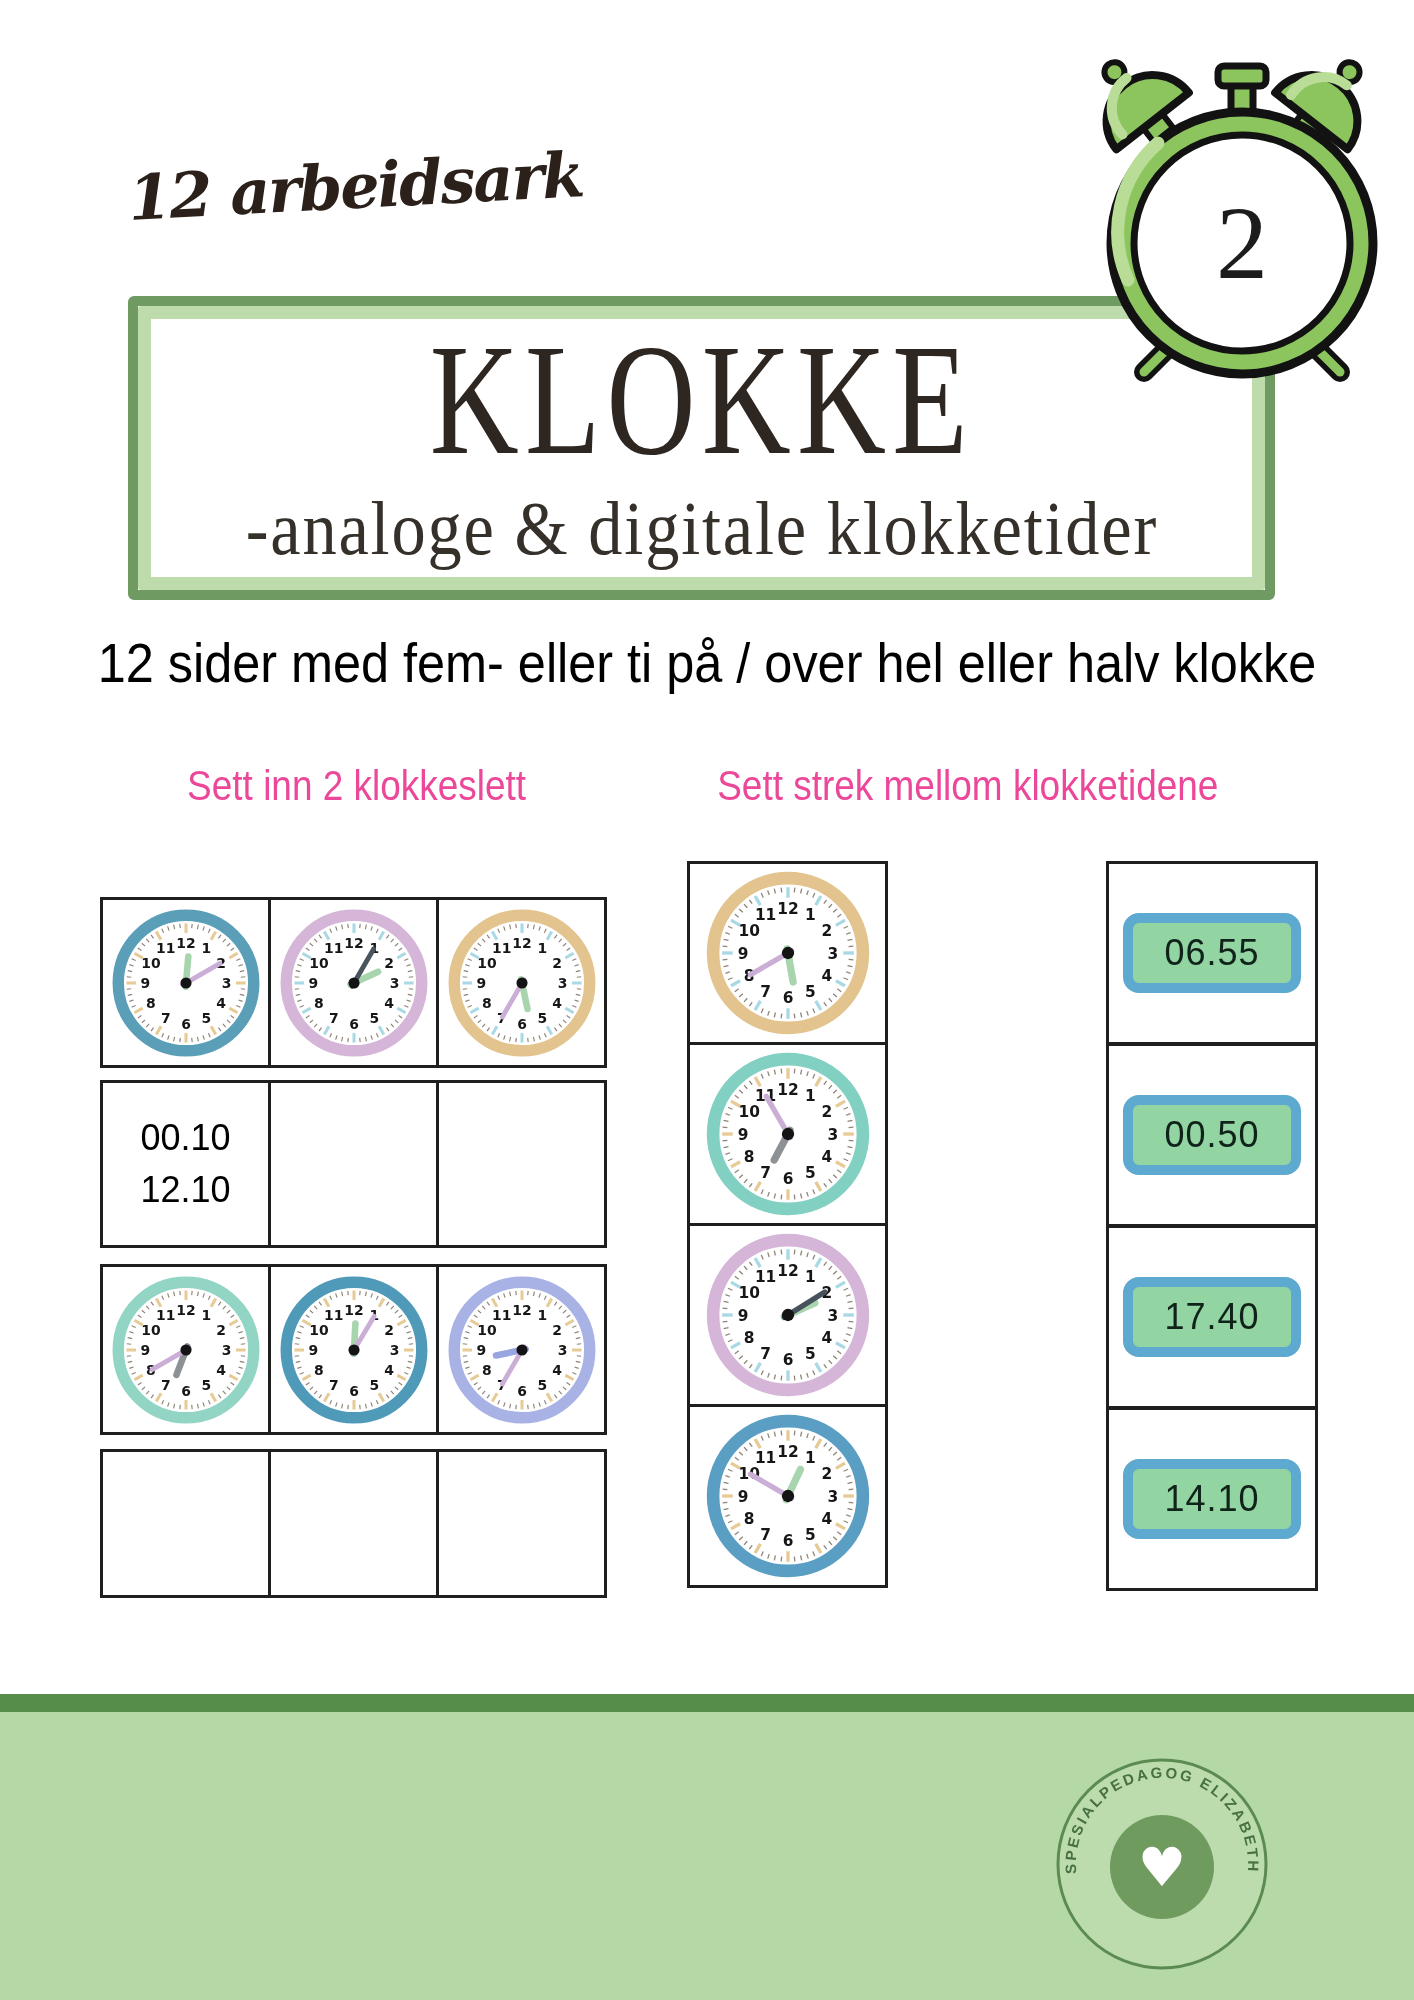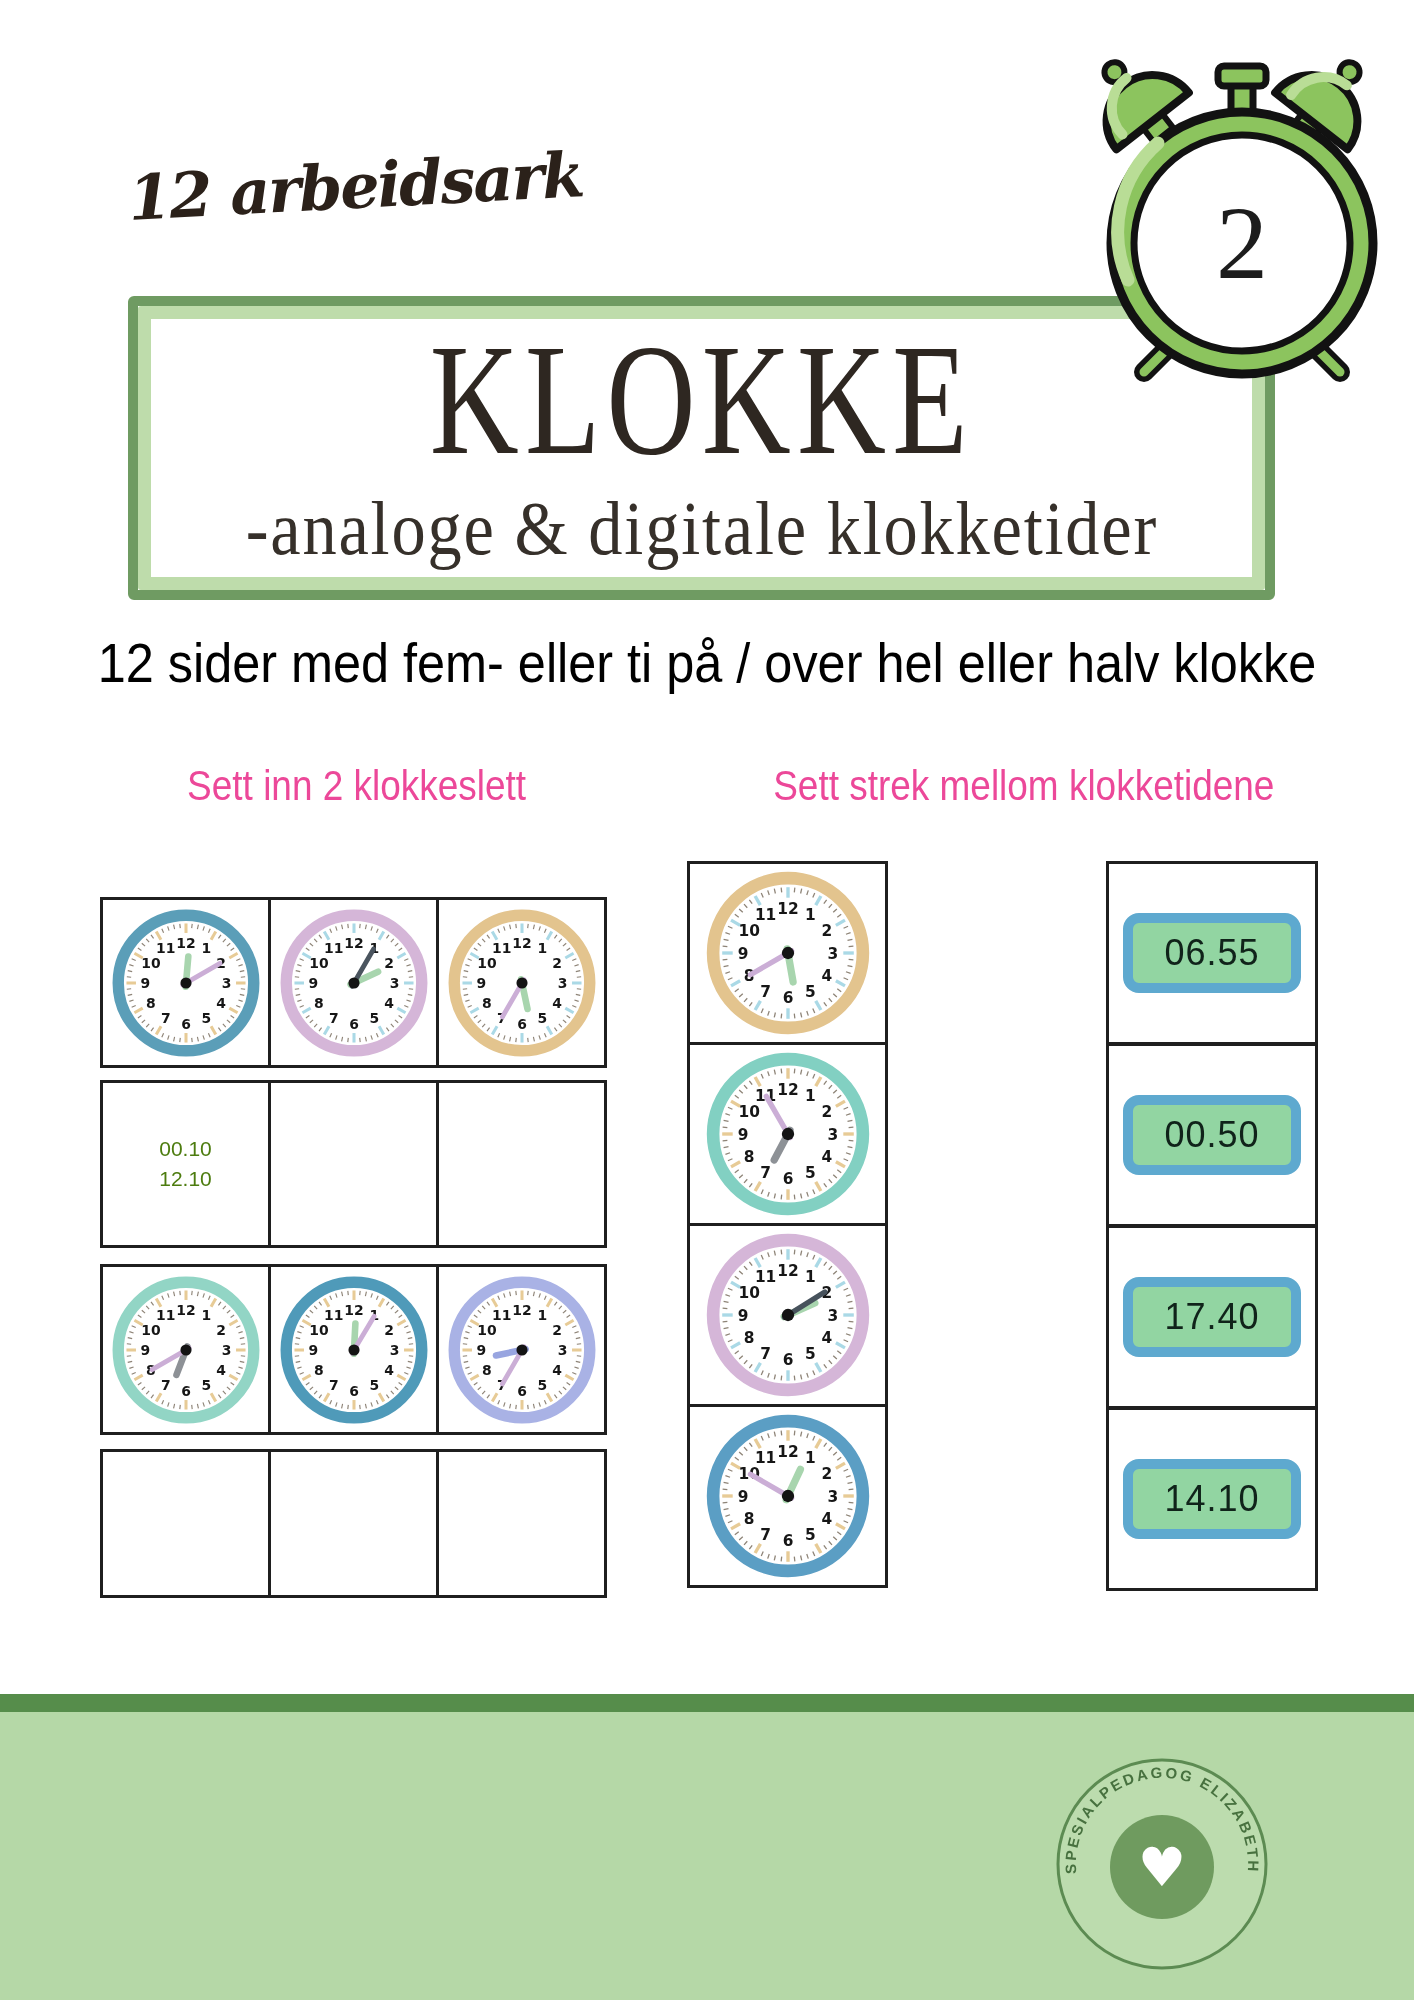--- a/index.html
+++ b/index.html
@@ -29,34 +29,34 @@
 
   
   .tagline{left:0;top:630px;width:1414px;text-align:center;font-size:56px;color:#000000;
     white-space:nowrap}
   .tagline span{display:inline-block;transform:scaleX(0.9);transform-origin:center;white-space:nowrap}
 
   
   .hdr{font-size:42px;color:#ec4899;text-align:center;white-space:nowrap}
   .hdr span{display:inline-block;transform:scaleX(0.88);transform-origin:center;white-space:nowrap;font-weight:500}
   .hdr-left{left:100px;top:762px;width:513px}
-  .hdr-right{left:708px;top:762px;width:632px}
+  .hdr-right{left:652px;top:762px;width:632px}
 
   
   .grid-row{left:100px;width:513px;display:flex}
   .cell{box-sizing:border-box;border:3px solid #1f1f1f;background:#fff;
     display:flex;align-items:center;justify-content:center;flex-direction:column}
   .grid-row .cell{width:171px}
   .grid-row .cell + .cell{margin-left:-3px}
   .row1{top:897px}.row1 .cell{height:171px}
   .row2{top:1080px}.row2 .cell{height:168px}
   .row3{top:1264px}.row3 .cell{height:171px}
   .row4{top:1449px}.row4 .cell{height:149px}
 
-  .answer-line{color:#4d7c0f;font-size:21px;line-height:1.45;text-align:center}
+  .answer-line{color:#000000;font-size:36px;line-height:1.45;text-align:center}
 
   .mid-col{left:687px;top:861px;width:201px;display:flex;flex-direction:column}
   .mid-col .cell{width:201px;height:184px}
   .mid-col .cell + .cell{margin-top:-3px}
 
   .right-col{left:1106px;top:861px;width:212px;display:flex;flex-direction:column}
   .right-col .cell{width:212px;height:184px}
   .right-col .cell + .cell{margin-top:-2px}
 
   .clock{width:152px;height:152px}

